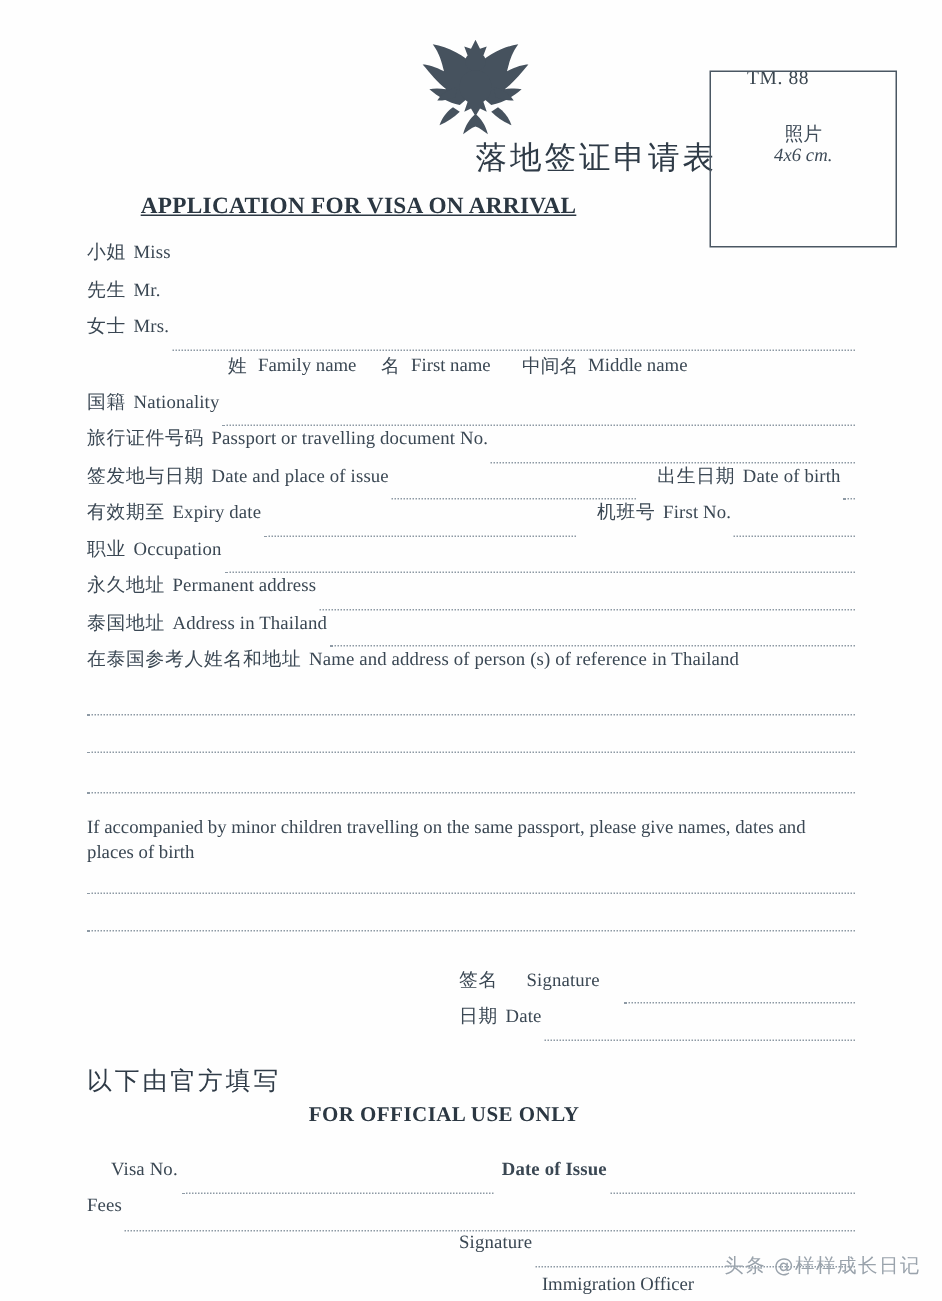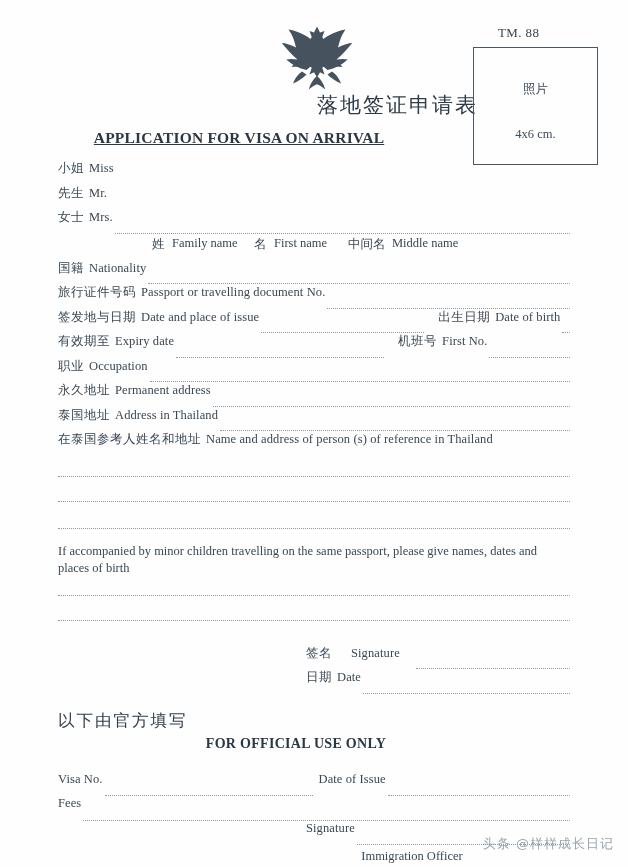--- a/index.html
+++ b/index.html
@@ -57,21 +57,21 @@
     font-weight: bold;
     letter-spacing: 0.2px;
     color: #2b3742;
     padding-right: 150px;
     text-decoration: underline;
   }
 
   .tm-label {
     position: absolute;
     left: 498px;
-    top: 25px;
+    top: 44px;
     font-size: 13px;
     color: #39454f;
     letter-spacing: 0.4px;
   }
   .photo-box {
     position: absolute;
     left: 473px;
     top: 47px;
     width: 125px;
     height: 118px;
@@ -83,24 +83,25 @@
     left: 0; right: 0;
     top: 33px;
     text-align: center;
     font-family: "DejaVu Sans", sans-serif;
     font-size: 12.5px;
     color: #3d4a57;
   }
   .photo-box .ph-en {
     position: absolute;
     left: 0; right: 0;
-    top: 79px;
+    top: 48px;
     text-align: center;
     font-size: 12.5px;
     color: #3d4a57;
+    font-style: italic;
   }
 
   
   .form {
     position: absolute;
     left: 58px;
     top: 160px;
     width: 512px;
   }
   .row {
@@ -378,24 +379,24 @@
     </div>
 
     <div class="spacer-16"></div>
 
     <div class="official-cn">以下由官方填写</div>
     <div class="official-en">FOR OFFICIAL USE ONLY</div>
 
     <div class="spacer-20"></div>
 
     <div class="row">
-      <span class="en" style="margin-left:0;">Visa No.</span>
+      <span class="en" style="margin-left:16px;">Visa No.</span>
       <span class="dots fixed-210"></span>
       <span class="gap" style="flex:0 0 6px;"></span>
-      <span class="en" style="margin-left:0;">Date of Issue</span>
+      <span class="en" style="margin-left:0;font-weight:bold;">Date of Issue</span>
       <span class="dots"></span>
     </div>
 
     <div class="row">
       <span class="en" style="margin-left:0;">Fees</span>
       <span class="dots"></span>
     </div>
 
     <div class="row off-sig">
       <span class="en" style="margin-left:0;">Signature</span>

